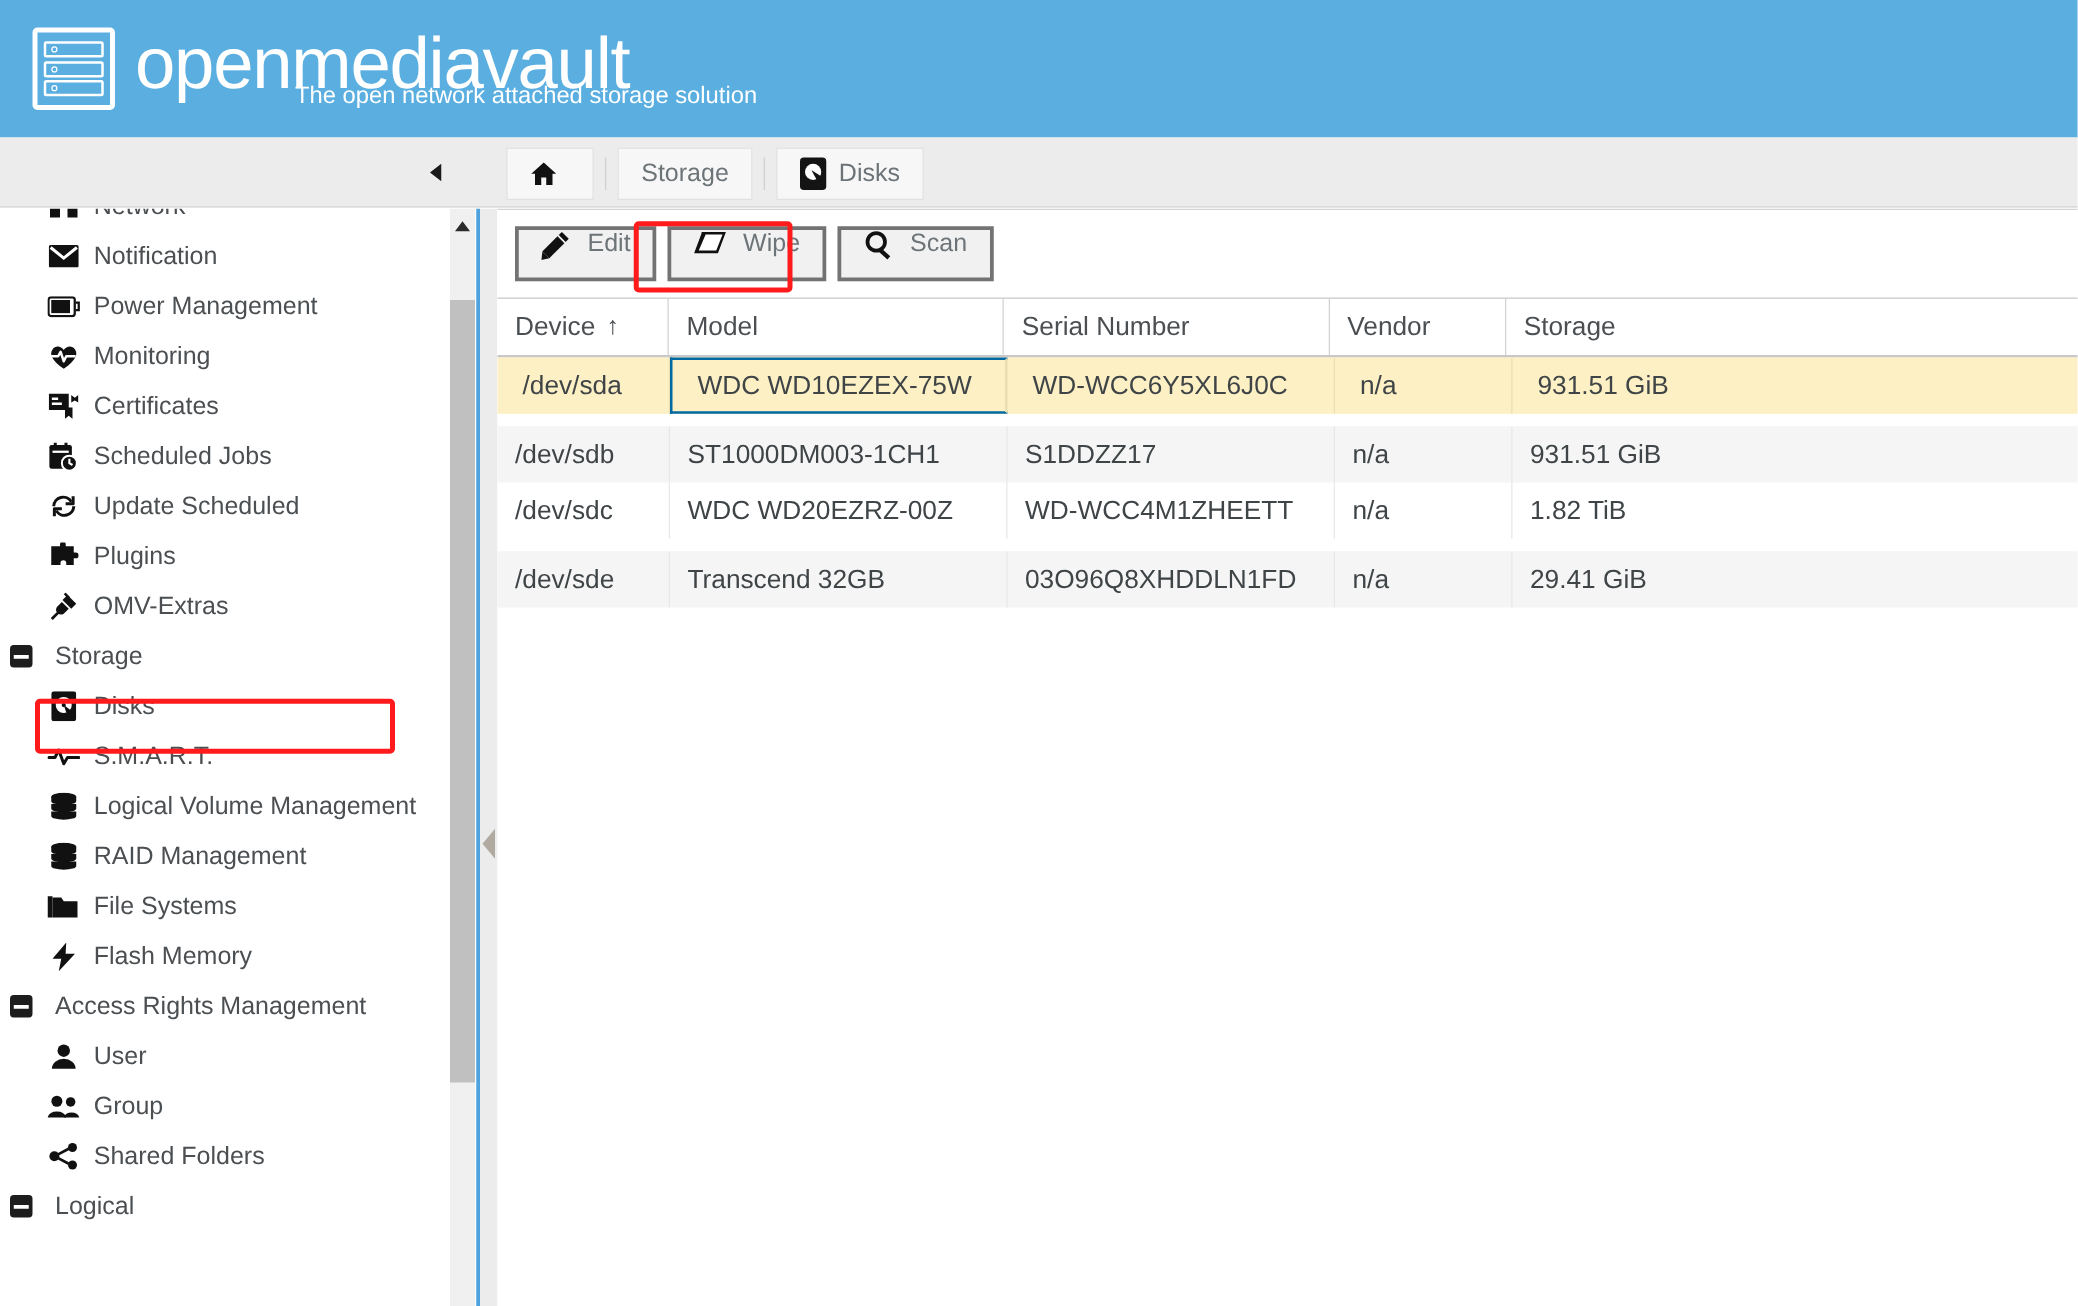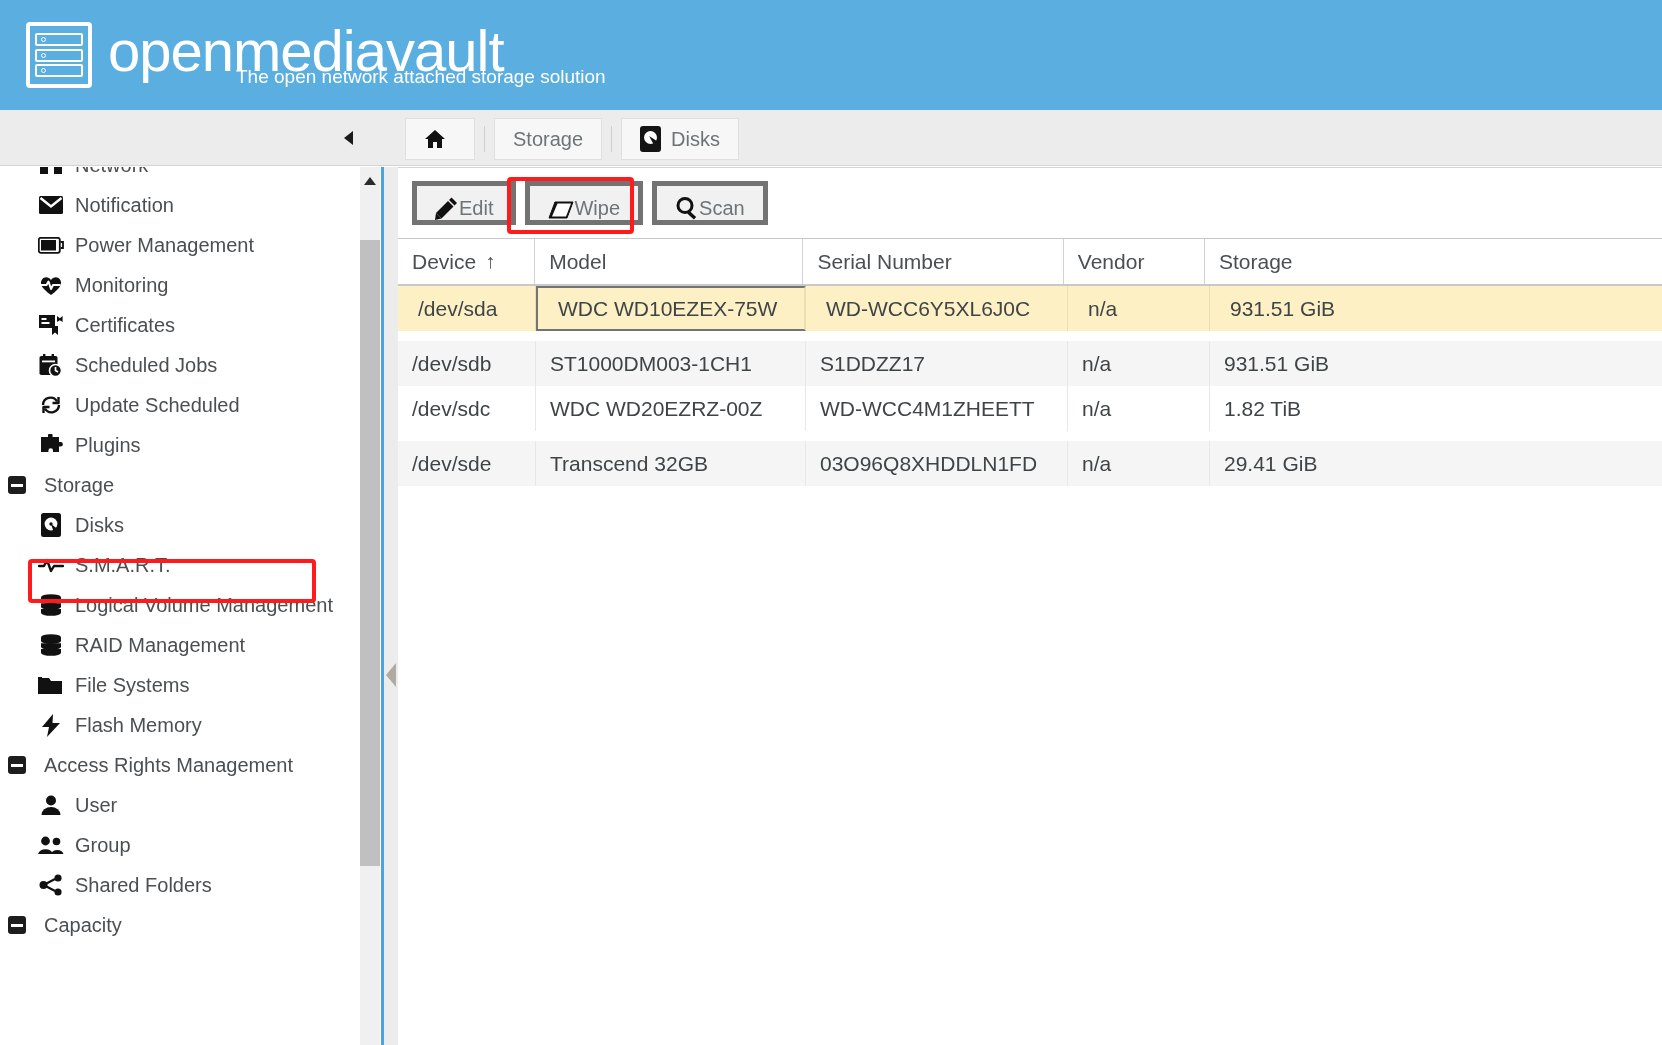--- a/index.html
+++ b/index.html
@@ -227,23 +227,24 @@
     position: absolute; left: 0; top: 0;
     width: 1264px; height: 70px;
     background: #ffffff;
     display: flex; align-items: center;
     padding-left: 14px;
     gap: 9px;
   }
   .tbtn {
     height: 44px;
     background: #f1f1f1;
-    border: 5px solid #737373;
-    display: flex; align-items: flex-end;
+    border: 3px solid #737373;
+    display: flex; align-items: flex-start;
     padding: 0 18px;
+    gap: 13px;
     font-size: 20px;
     color: #6d7478;
     cursor: pointer;
     white-space: nowrap;
   }
   .tbtn .tico { color: #1a1a1a; display: flex; align-items: center; }
   #wipe-highlight {
     position: absolute; left: 109px; top: 9px;
     width: 127px; height: 57px;
     border: 4px solid #ff1b1b;
@@ -280,21 +281,21 @@
     display: flex; align-items: center;
     font-size: 21px;
     color: #3f4447;
     padding-left: 14px;
     border-right: 1px solid #e8e8e8;
     white-space: nowrap;
     overflow: hidden;
   }
   .grow.sel .gcell { border-right-color: #eadfb4; padding-left: 20px; }
   .gcell.focus {
-    border: 2px solid #737373;
+    border: 2px solid #0369a1;
     padding-left: 12px;
   }
   .w-dev { width: 138px; }
   .w-mod { width: 270px; }
   .w-ser { width: 262px; }
   .w-ven { width: 142px; }
   .w-cap { width: 142px; border-right: none !important; }
   .w-cap-head { width: 460px; }
 </style>
 </head>
@@ -431,20 +432,31 @@
 
   <div class="nav-row">
     <span class="nav-ico">
       <svg width="24" height="22" viewBox="0 0 24 22">
           <path d="M2 3 L9 3 L9 1.5 A2.3 2.3 0 0 1 13.6 1.5 L13.6 3 L20 3 L20 8 L21.6 8 A2.3 2.3 0 0 1 21.6 12.6 L20 12.6 L20 18 L14 18 L14 16.5 A2.3 2.3 0 0 0 9.4 16.5 L9.4 18 L2 18 Z" fill="#111"></path>
         </svg>
     </span>
     <span class="nav-label">Plugins</span>
   </div>
 
+  <div class="nav-row">
+    <span class="nav-ico">
+      <svg width="24" height="22" viewBox="0 0 24 22">
+          <path d="M15 2 L22 9 L18 13 L11 6 Z" fill="#111"></path>
+          <rect x="13.5" y="0" width="2" height="5" transform="rotate(-45 14.5 2.5)" fill="#111"></rect>
+          <path d="M10.5 7.5 L16 13 L12 17 A4 4 0 0 1 6.5 11.5 Z" fill="#111"></path>
+          <rect x="1" y="17" width="9" height="2.2" transform="rotate(-45 5.5 18)" fill="#111"></rect>
+        </svg>
+    </span>
+    <span class="nav-label">OMV-Extras</span>
+  </div>
 
   <div class="nav-row group">
     <span class="collapse-box"></span>
     <span class="nav-label">Storage</span>
   </div>
 
   <div class="nav-row">
     <span class="nav-ico">
       <svg width="20" height="24" viewBox="0 0 20 24">
           <rect x="0" y="0" width="20" height="24" rx="2.5" fill="#111"></rect>
@@ -542,21 +554,21 @@
           <circle cx="19" cy="18" r="3.6" fill="#111"></circle>
           <circle cx="4.5" cy="11" r="4" fill="#111"></circle>
           <path d="M7.5 9.5 L16 5 M7.5 12.5 L16 17" stroke="#111" stroke-width="2.2"></path>
         </svg>
     </span>
     <span class="nav-label">Shared Folders</span>
   </div>
 
   <div class="nav-row group">
     <span class="collapse-box"></span>
-    <span class="nav-label">Capacity</span>
+    <span class="nav-label">Logical</span>
   </div>
 </div>
 
 <div id="nav-highlight"></div>
 
 <div id="sb-track">
   <div id="sb-up"></div>
   <div id="sb-thumb"></div>
 </div>
 <div id="sb-bluerule"></div>

